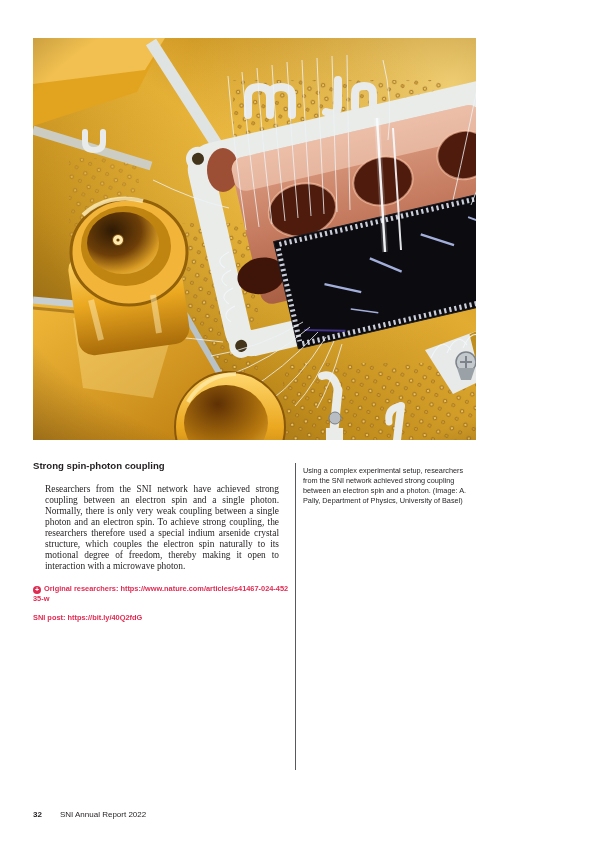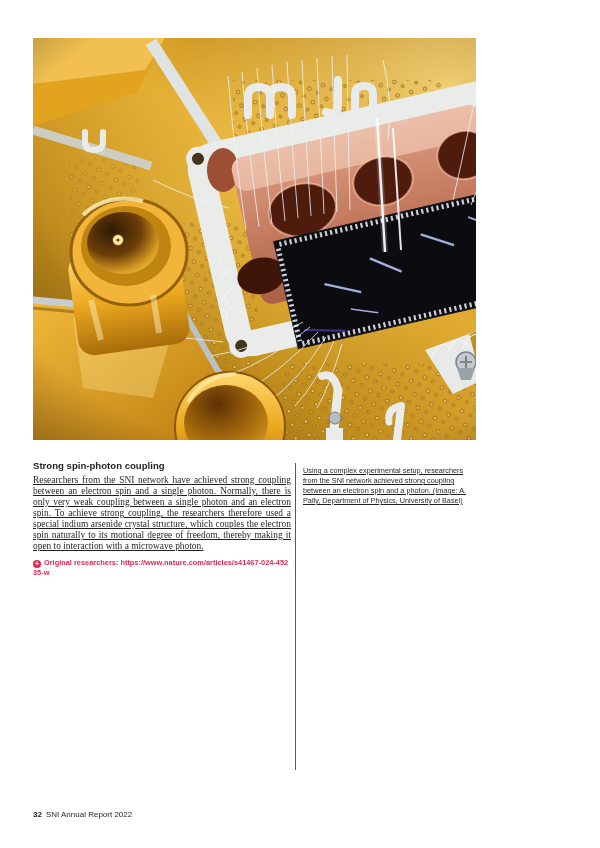--- a/index.html
+++ b/index.html
@@ -2,35 +2,35 @@
 <html lang="en"><head>
 <meta charset="utf-8">
 <style>
   html,body{margin:0;padding:0;background:#fff;}
   .page{position:relative;width:476px;height:848px;background:#ffffff;overflow:hidden;
         font-family:"Liberation Sans",sans-serif;color:#231f20;}
   .photo{position:absolute;left:33px;top:38px;width:537px;height:402px;margin:0;}
   .photo svg{display:block;width:100%;height:100%;}
   .col-main{position:absolute;left:33px;top:460px;width:258px;}
   .heading{margin:0 0 3px 0;font:bold 9.6px/12px "Liberation Sans",sans-serif;color:#231f20;}
-  .bodytext{margin:0;font:9.4px/11px "Liberation Serif",serif;text-align:justify;
-            color:#231f20;hyphens:auto;text-decoration:underline;-webkit-hyphens:auto;}
+  .bodytext{margin:12px;font:9.4px/11px "Liberation Serif",serif;text-align:justify;
+            color:#231f20;hyphens:auto;-webkit-hyphens:auto;}
   .linkblock{margin-top:6px;}
   .linkline{margin:0;font:bold 7.4px/9.5px "Liberation Sans",sans-serif;color:#e02b52;
             word-wrap:break-word;overflow-wrap:break-word;}
   .linkline + .linkline{margin-top:9px;}
   .linkline .url{word-break:break-all;}
   .plusicon{display:inline-block;width:8px;height:8px;border-radius:50%;background:#e02b52;
             color:#fff;font:bold 7px/8px "Liberation Sans",sans-serif;text-align:center;
             vertical-align:-1px;margin-right:3px;}
   .divider{position:absolute;left:295px;top:463px;width:1px;height:307px;background:#58595b;}
-  .col-caption{position:absolute;left:303px;top:466px;width:168px;text-decoration:underline;}
+  .col-caption{position:absolute;left:303px;top:466px;width:168px;}
   .caption{margin:0;font:7.3px/10px "Liberation Sans",sans-serif;color:#231f20;}
   .footer{position:absolute;left:33px;top:810px;font:8px/10px "Liberation Sans",sans-serif;color:#231f20;}
-  .footer .pagenum{font-weight:bold;margin-right:4px;}
+  .footer .pagenum{font-weight:bold;margin-right:18px;}
 </style>
 </head>
 <body>
 
 <div class="page">
 
   <figure class="photo">
     <svg viewBox="0 0 537 402" preserveAspectRatio="none">
       <defs>
         <linearGradient id="pcb" x1="0" y1="1" x2="1" y2="0">
@@ -253,20 +253,21 @@
 
       <rect x="0" y="0" width="537" height="402" fill="url(#vign)"></rect>
     </svg>
   </figure>
 
   <div class="col-main">
     <h2 class="heading">Strong spin-photon coupling</h2>
     <p class="bodytext">Researchers from the SNI network have achieved strong coupling between an electron spin and a single photon. Normally, there is only very weak coupling between a single photon and an electron spin. To achieve strong coupling, the researchers therefore used a special indium arsenide crystal structure, which couples the electron spin naturally to its motional degree of freedom, thereby making it open to interaction with a microwave photon.</p>
     <div class="linkblock">
       <p class="linkline"><span class="plusicon">+</span><span>Original researchers:</span> <span class="url">https://www.nature.com/articles/s41467-024-45235-w</span></p>
+      <p class="linkline"><span>SNI post:</span> <span class="url">https://bit.ly/40Q2fdG</span></p>
     </div>
   </div>
 
   <div class="divider"></div>
   <div class="col-caption">
     <p class="caption">Using a complex experimental setup, researchers from the SNI network achieved strong coupling between an electron spin and a photon. (Image: A. Pally, Department of Physics, University of Basel)</p>
   </div>
 
   <div class="footer">
     <span class="pagenum">32</span><span>SNI Annual Report 2022</span>

